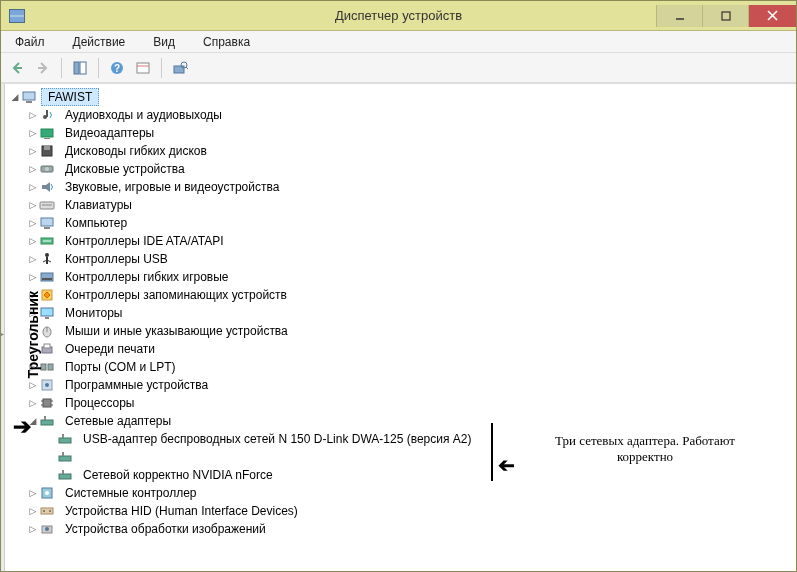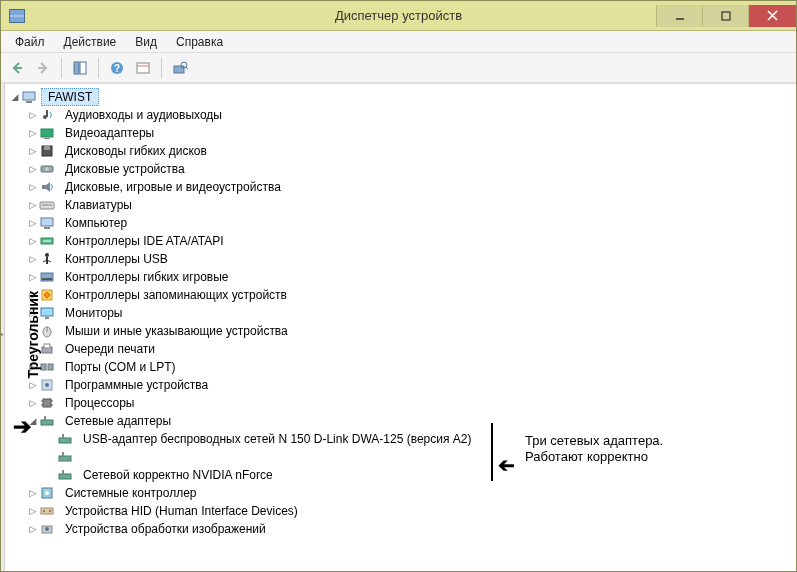--- a/index.html
+++ b/index.html
@@ -59,21 +59,21 @@
     cursor: default;
   }
   .win-btn.close { background: #c75050; color: #fff; width: 48px; }
   .win-btn.close svg line { stroke:#fff; }
 
   .menubar {
     height: 22px;
     display: flex;
     align-items: center;
     padding: 0 6px;
-    gap: 3px;
+    gap: 12px;
     background: #f5f5f5;
     border-bottom: 1px solid #ddd;
   }
   .menu-item {
     padding: 2px 8px;
     font-size: 12px;
     color: #222;
     cursor: default;
   }
   .toolbar {
@@ -186,25 +186,26 @@
     height: 58px;
     background: #000;
   }
   .anno.arrow2 {
     left: 497px;
     top: 452px;
     font-size: 20px;
     font-weight: bold;
   }
   .anno.note {
-    left: 524px;
+    left: 544px;
     top: 432px;
     width: 200px;
     line-height: 1.25;
-    text-align: left;
+    text-align: center;
+    font-family: Liberation Serif, serif;
   }
   
   .ic { width:16px; height:16px; }
 </style>
 </head>
 <body>
 
 <div class="window">
 
   <div class="titlebar">
@@ -350,21 +351,21 @@
               </li>
               <li>
                 <div class="node">
                   <span class="expander">▷</span>
                   <span class="nic">
                     <svg class="ic" viewBox="0 0 16 16">
                       <polygon points="3,6 7,6 11,3 11,13 7,10 3,10" fill="#789"></polygon>
                       <path d="M12 5 Q15 8 12 11" fill="none" stroke="#39c"></path>
                     </svg>
                   </span>
-                  <span class="label">Дисковые, игровые и видеоустройства</span>
+                  <span class="label">Звуковые, игровые и видеоустройства</span>
                 </div>
               </li>
               <li>
                 <div class="node">
                   <span class="expander">▷</span>
                   <span class="nic">
                     <svg class="ic" viewBox="0 0 16 16">
                       <rect x="1" y="5" width="14" height="7" rx="1" fill="#ddd" stroke="#888"></rect>
                       <line x1="3" y1="8" x2="13" y2="8" stroke="#888"></line>
                     </svg>

